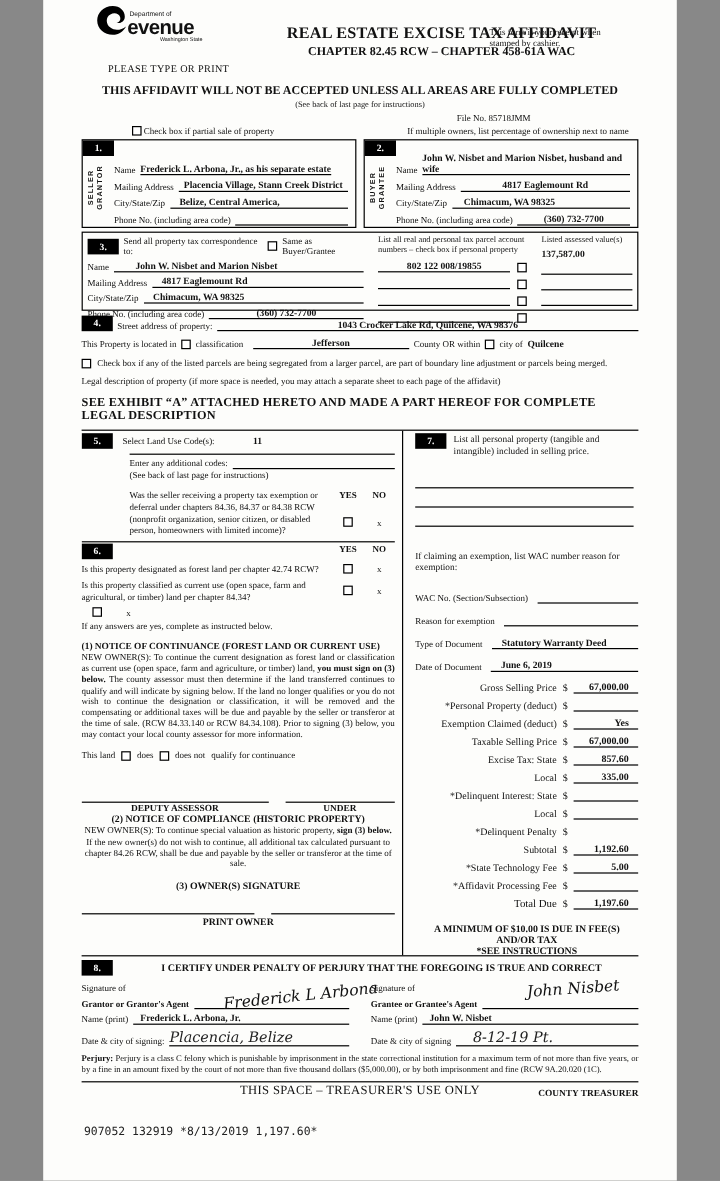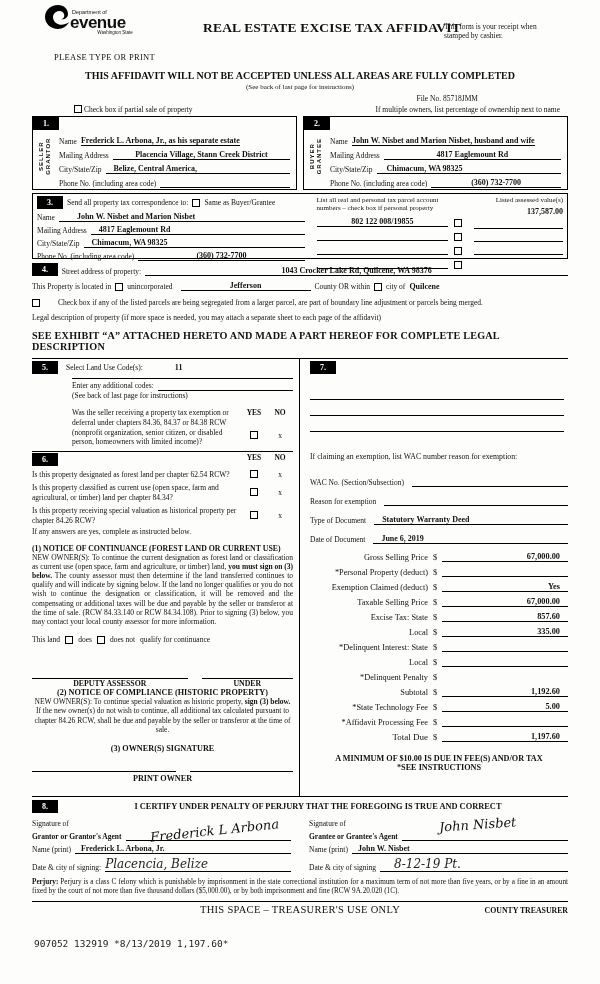--- a/index.html
+++ b/index.html
@@ -1,18 +1,18 @@
 <!DOCTYPE html>
 <html><head>
 <meta charset="utf-8">
 <style>
   * { margin:0; padding:0; box-sizing:border-box; }
   html,body { background:#888; }
   .page {
-    position:relative; width:600px; height:984px; margin:0 auto;
+    position:relative; width:528px; height:984px; margin:0 auto;
     background:#fdfdfb; color:#111;
     font-family:"Liberation Serif", serif; font-size:8px; overflow:hidden;
   }
   .inner { padding:0 32px; }
   
   .hdr { position:relative; height:84px; }
   .logo { position:absolute; left:12px; top:4px; width:120px; }
   .logo-row { display:flex; align-items:flex-end; }
   .logo-mark { width:30px; height:26px; }
   .logo-dept { font-family:"Liberation Sans",sans-serif; font-size:5.5px; margin-left:-2px; }
@@ -52,21 +52,21 @@
   
   .sec3 { border:1px solid #000; margin-top:3px; display:flex; height:66px; padding:2px 4px; }
   .s3left { width:52%; padding-right:6px; }
   .s3hdr { display:flex; align-items:center; gap:4px; font-size:7.5px; }
   .s3left .row { margin-top:3px; }
   .s3mid { width:30%; padding:0 6px; }
   .s3midhdr { font-size:7px; line-height:1.2; }
   .prow { display:flex; align-items:flex-end; margin-top:4px; }
   .prow .pline { flex:1; border-bottom:1px solid #000; text-align:center; font-weight:bold; font-size:8px; min-height:10px; }
   .prow .cb { margin-left:6px; }
-  .s3right { width:18%; padding-left:6px; text-align:right; }
+  .s3right { width:18%; padding-left:6px; text-align:left; }
   .s3right .hdr2 { font-size:7px; }
   .aval { font-weight:bold; font-size:8px; margin-top:3px; }
   .aline { border-bottom:1px solid #000; min-height:13px; }
   
   .sec4 { margin-top:4px; font-size:7.5px; }
   .sec4 .row { margin-top:3px; }
   .s4loc { display:flex; align-items:flex-end; gap:4px; margin-top:5px; }
   .exhibit { font-weight:bold; font-size:10.2px; margin-top:8px; letter-spacing:0.2px; }
   
   .cols { display:flex; border-top:1.5px solid #000; margin-top:6px; height:438px; }
@@ -146,20 +146,21 @@
           <div>
             <div class="logo-dept">Department of</div>
             <div class="logo-word">evenue</div>
           </div>
         </div>
         <div class="logo-sub">Washington State</div>
       </div>
       <div class="type-print">PLEASE TYPE OR PRINT</div>
       <div class="title-blk">
         <div class="title">REAL ESTATE EXCISE TAX AFFIDAVIT</div>
+        <div class="subtitle">CHAPTER 82.45 RCW – CHAPTER 458-61A WAC</div>
       </div>
       <div class="receipt">This form is your receipt when stamped by cashier.</div>
     </div>
 
     <div class="warning">THIS AFFIDAVIT WILL NOT BE ACCEPTED UNLESS ALL AREAS ARE FULLY COMPLETED</div>
     <div class="see-back">(See back of last page for instructions)</div>
     <div class="fileno">File No. 85718JMM</div>
 
     <div class="partial-row">
       <span class="cb"></span>&nbsp;
@@ -280,28 +281,28 @@
 
     <div class="sec4">
       <div class="row">
         <span class="secnum">4.</span>&nbsp;&nbsp;
         <span class="lbl">Street address of property:</span>
         <span class="fill ctr val">1043 Crocker Lake Rd, Quilcene, WA  98376</span>
       </div>
       <div class="s4loc">
         <span>This Property is located in</span>
         <span class="cb"></span>
-        <span>unincorporated</span>
+        <span>classification</span>
         <span class="fill ctr val" style="max-width:130px">Jefferson</span>
         <span>County OR  within</span>
         <span class="cb"></span>
         <span>city of</span>
         <span class="val">Quilcene</span>
       </div>
-      <div class="row" style="margin-top:7px; align-items:center; gap:18px;">
+      <div class="row" style="margin-top:7px; align-items:center; gap:5px;">
         <span class="cb"></span>
         <span>Check box if any of the listed parcels are being segregated from a larger parcel, are part of boundary line adjustment or parcels being merged.</span>
       </div>
       <div class="row" style="margin-top:6px;">
         <span>Legal description of property (if more space is needed, you may attach a separate sheet to each page of the affidavit)</span>
       </div>
       <div class="exhibit">SEE EXHIBIT “A” ATTACHED HERETO AND MADE A PART HEREOF FOR COMPLETE LEGAL DESCRIPTION</div>
     </div>
 
     <div class="cols">
@@ -331,31 +332,30 @@
         </div>
 
         <div class="div6">
           <div class="hdr6">
             <span class="secnum">6.</span>
             <span class="sp"></span>
             <span class="yn6">YES</span>
             <span class="yn6">NO</span>
           </div>
           <div class="q6">
-            <div class="qtxt">Is this property designated as forest land per chapter 62.54 RCW?</div>
+            <div class="qtxt">Is this property designated as forest land per chapter 42.74 RCW?</div>
             <div class="ynm"><span class="cb"></span></div>
             <div class="ynm">x</div>
           </div>
           <div class="q6">
             <div class="qtxt">Is this property classified as current use (open space, farm and agricultural, or timber) land per chapter 84.34?</div>
             <div class="ynm"><span class="cb"></span></div>
             <div class="ynm">x</div>
           </div>
           <div class="q6">
-            <div class="qtxt">Is this property receiving special valuation as historical property per chapter 84.26 RCW?</div>
             <div class="ynm"><span class="cb"></span></div>
             <div class="ynm">x</div>
           </div>
           <div class="ifyes">If any answers are yes, complete as instructed below.</div>
 
           <div class="notice-t">(1) NOTICE OF CONTINUANCE (FOREST LAND OR CURRENT USE)</div>
           <div class="notice-p"><span>NEW OWNER(S): To continue the current designation as forest land or classification as current use (open space, farm and agriculture, or timber) land, </span><b>you must sign on (3) below.</b><span>  The county assessor must then determine if the land transferred continues to qualify and will indicate by signing below. If the land no longer qualifies or you do not wish to continue the designation or classification, it will be removed and the compensating or additional taxes will be due and payable by the seller or transferor at the time of sale.  (RCW 84.33.140 or RCW 84.34.108). Prior to signing (3) below, you may contact your local county assessor for more information.</span></div>
 
           <div class="thisland">
             <span>This land</span>
@@ -384,20 +384,21 @@
             <span class="l2" style="border-bottom:1px solid #000; flex:1;"></span>
           </div>
           <div class="ctrb" style="margin-top:2px">PRINT OWNER</div>
 
         </div>
       </div>
 
       <div class="rcol">
         <div class="s7hdr">
           <span class="secnum">7.</span>
+          <span class="txt">List all personal property (tangible and intangible) included in selling price.</span>
         </div>
         <div class="blank-line" style="margin-top:10px"></div>
         <div class="blank-line"></div>
         <div class="blank-line"></div>
 
         <div class="claim">If claiming an exemption, list WAC number reason for exemption:</div>
 
         <div class="rrow" style="margin-top:16px">
           <span class="rl">WAC No. (Section/Subsection)</span>
           <span class="rv"></span>

